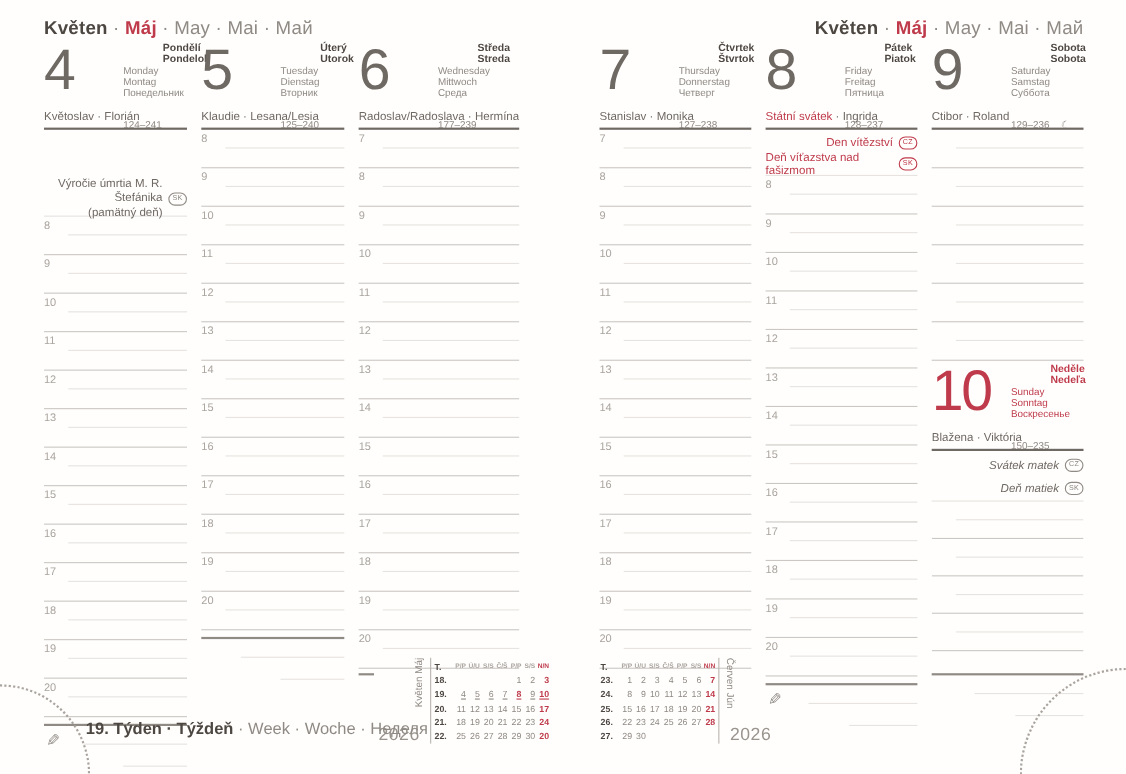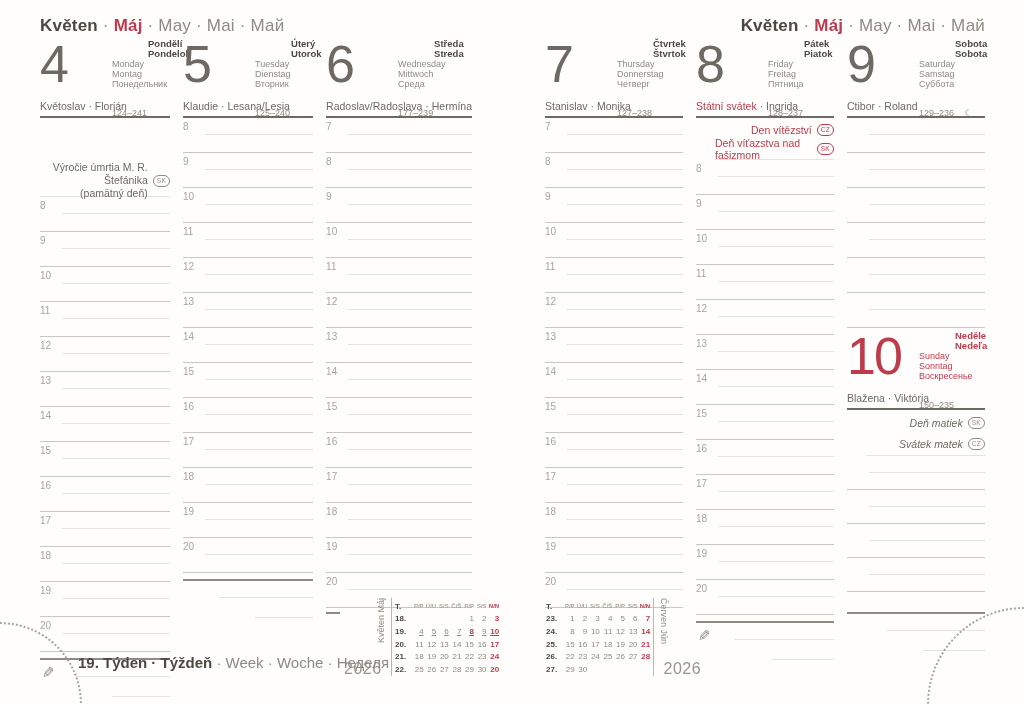--- a/index.html
+++ b/index.html
@@ -37,21 +37,21 @@
   .slot .hr{position:absolute;left:0;top:3px;font-size:10px;color:var(--faint);}
   .slot .half{position:absolute;left:22px;right:0;top:16px;border-top:1px solid var(--lline);}
   
   .note-block{height:31px;border-bottom:1px solid var(--lline);display:flex;align-items:center;
               justify-content:flex-end;font-size:10.5px;color:var(--mid);line-height:13px;padding-top:3px;margin-top:44px;}
   .note-block .txt{text-align:right;}
   .note-line{height:15px;display:flex;align-items:center;justify-content:flex-end;
              font-size:10.5px;padding-top:4px;border-bottom:1px solid #efedea;}
   .note-line.red{color:var(--red);border-bottom:none;}
   .note-line.italic{color:var(--mid);font-style:italic;border-bottom:none;height:17px;}
-  .note-group{border-bottom:1px solid var(--lline);padding-bottom:3px;margin-left:19px;}
+  .note-group{border-bottom:1px solid var(--lline);padding-bottom:3px;}
   .badge{display:inline-block;font-size:6.5px;font-style:normal;line-height:8px;padding:1px 3px;
          border:1px solid currentColor;border-radius:8px;margin-left:5px;letter-spacing:.3px;}
   
   .filler{position:relative;overflow:hidden;}
   .filler .med{position:absolute;left:0;right:0;height:1px;background:var(--line);}
   .filler .lit{position:absolute;left:22px;right:0;height:1px;background:var(--lline);}
   
   .bottom-strip{position:relative;margin-top:6px;height:52px;}
   .bottom-strip.full{border-top:2px solid var(--dim);}
   .bottom-strip.stub::before{content:"";position:absolute;left:0;top:-2px;width:14px;border-top:2px solid var(--dim);}
@@ -518,26 +518,26 @@
             <div class="lab b red">Nedeľa</div>
             <div class="lab red">Sunday</div>
             <div class="lab red">Sonntag</div>
             <div class="lab red">Воскресенье</div>
             <div class="range">150–235</div>
           </div>
         </div>
         <div class="nameday"><span>Blažena · Viktória</span></div>
         <div class="note-group">
           <div class="note-line italic">
+            <span>Svátek matek</span>
+            <span class="badge" style="color: rgb(143, 138, 132);">CZ</span>
+          </div>
+          <div class="note-line italic">
             <span>Deň matiek</span>
             <span class="badge" style="color: rgb(143, 138, 132);">SK</span>
-          </div>
-          <div class="note-line italic">
-            <span>Svátek matek</span>
-            <span class="badge" style="color: rgb(143, 138, 132);">CZ</span>
           </div>
         </div>
         <div class="filler" style="height: 150px;">
           <div class="lit" style="top: 16px;"></div>
           <div class="med" style="top: 33px;"></div>
           <div class="lit" style="top: 50px;"></div>
           <div class="med" style="top: 67px;"></div>
           <div class="lit" style="top: 84px;"></div>
           <div class="med" style="top: 101px;"></div>
           <div class="lit" style="top: 118px;"></div>

